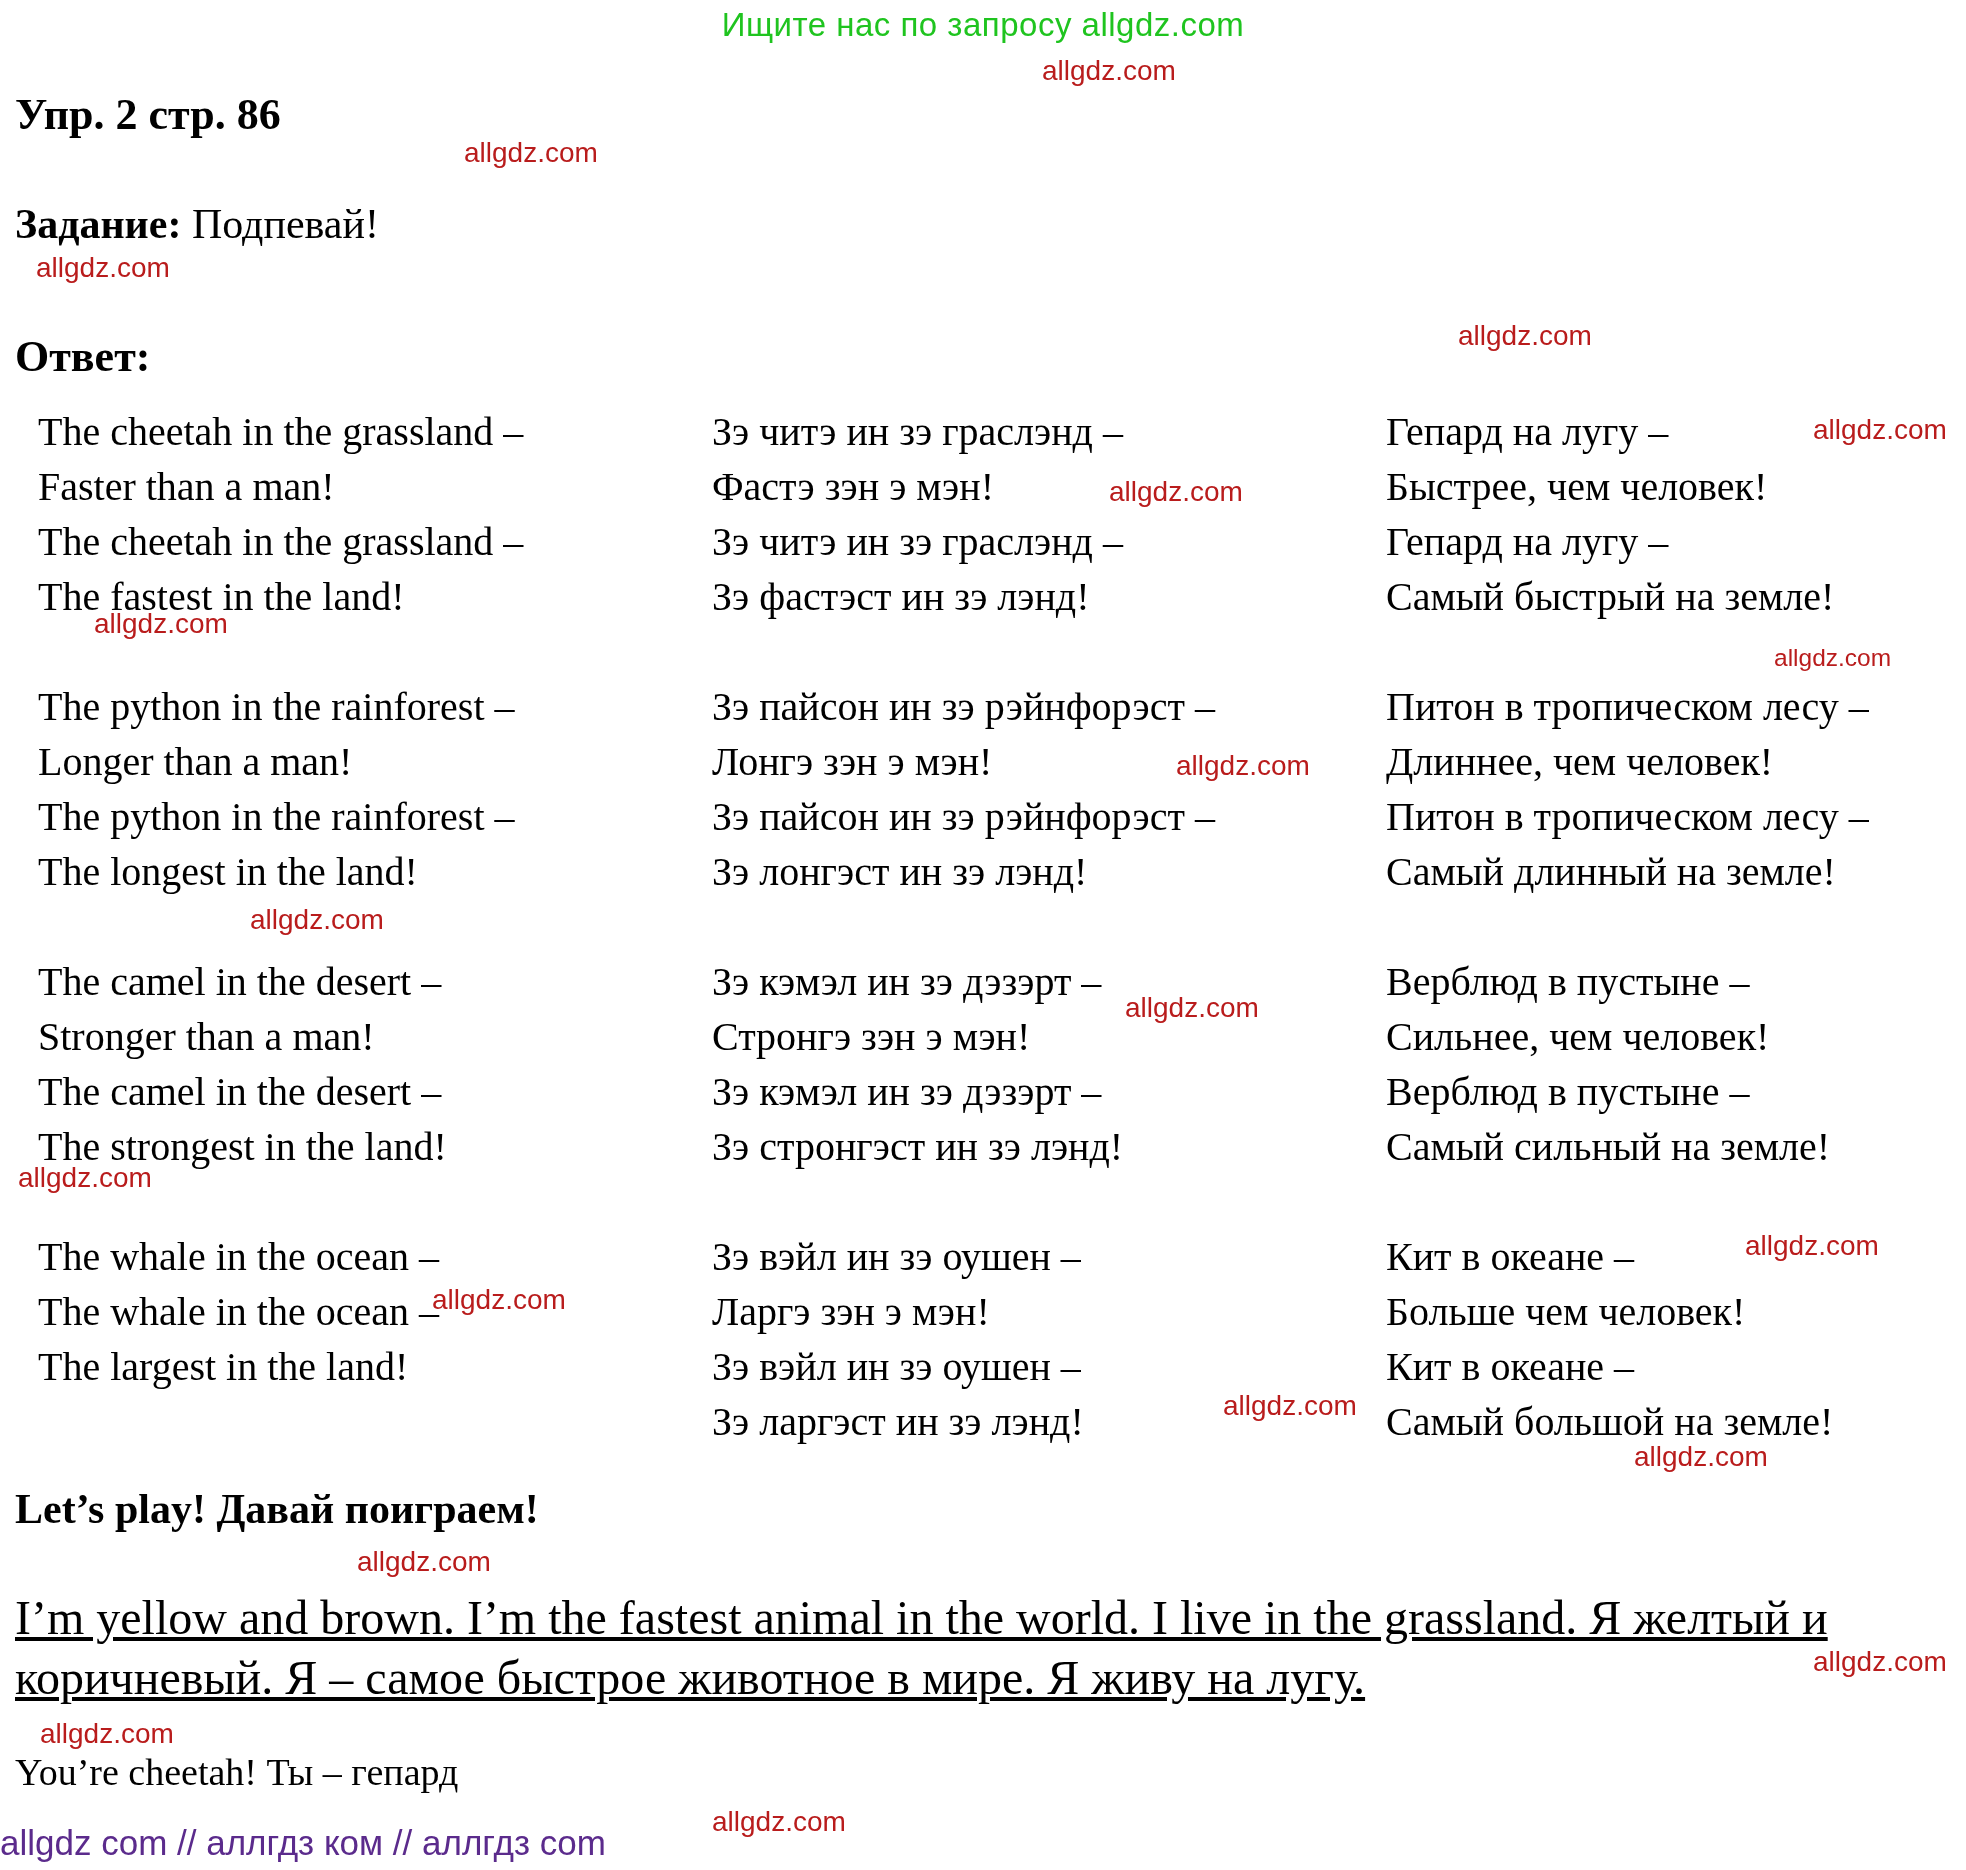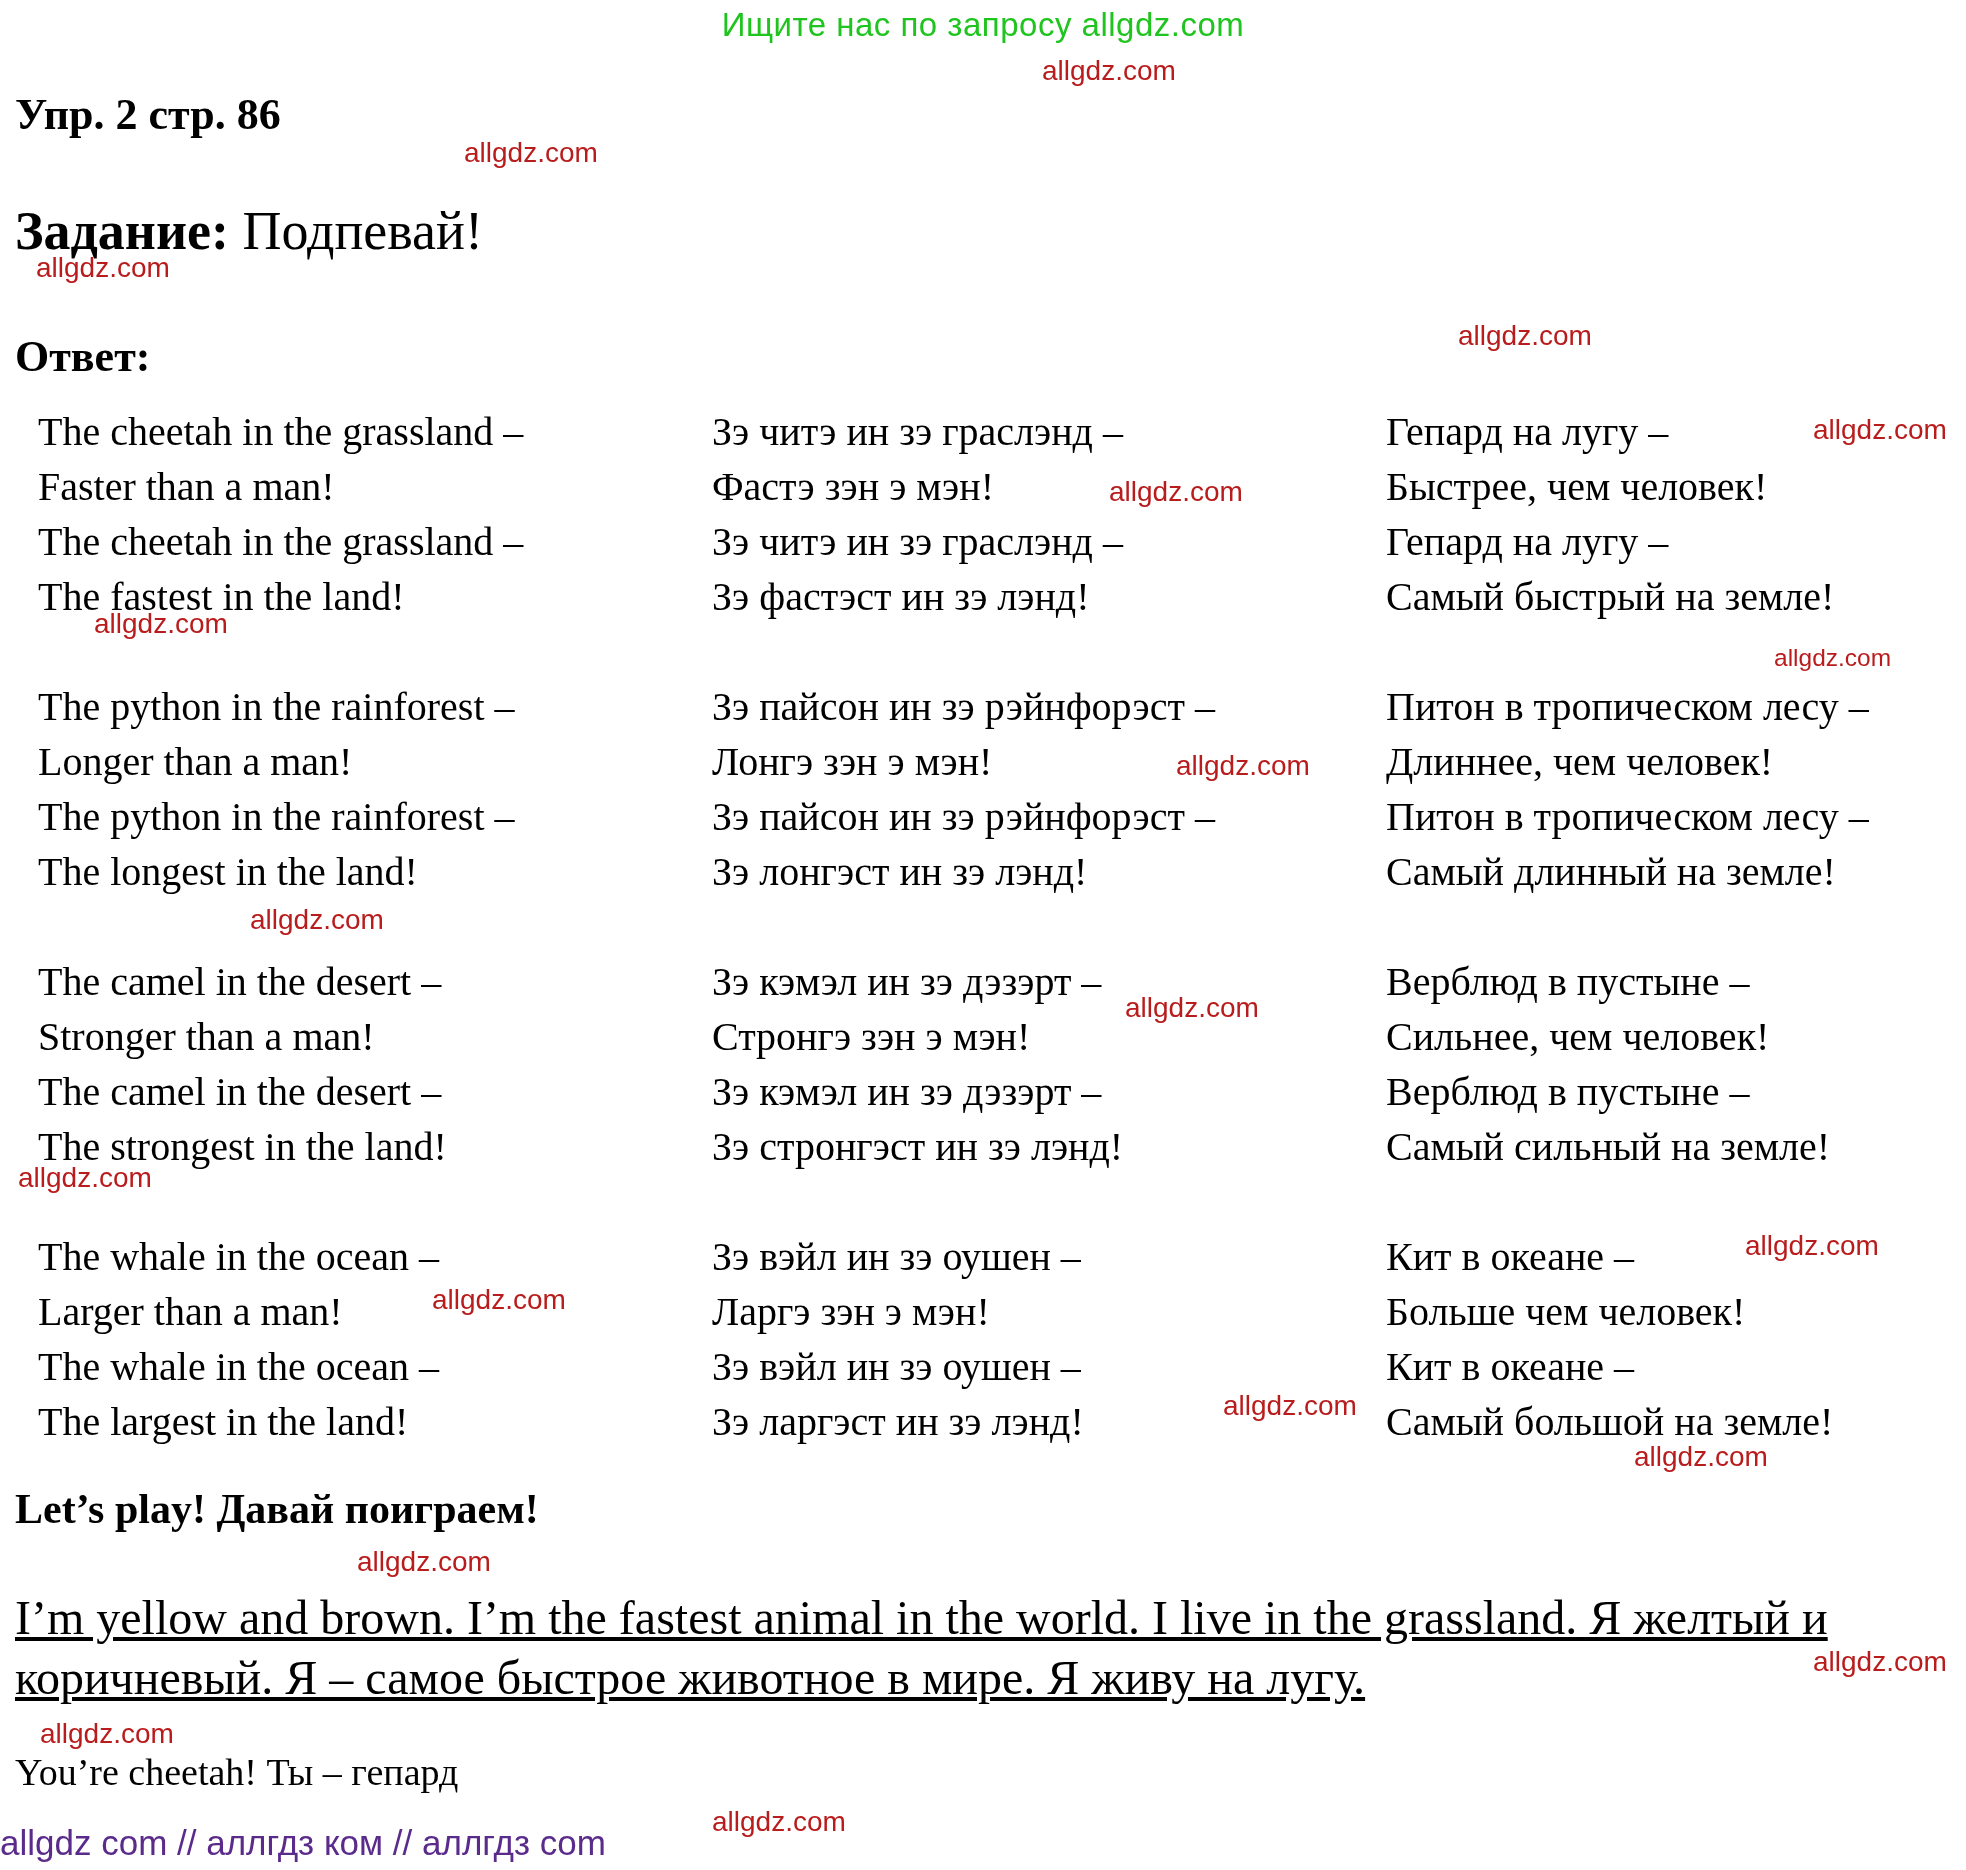--- a/index.html
+++ b/index.html
@@ -26,21 +26,21 @@
     white-space:nowrap;
     text-align:center;
   }
   .h-exercise {
     position:absolute; left:15px; top:89px;
     font-size:44px; font-weight:bold;
     white-space:nowrap;
   }
   .task-line {
     position:absolute; left:15px; top:200px;
-    font-size:54px; white-space:nowrap;
+    font-size:42px; white-space:nowrap;
   }
   .task-line .task-label { font-weight:bold; }
   .answer-label {
     position:absolute; left:15px; top:305px;
     font-size:44px; font-weight:bold;
     white-space:nowrap;
     margin-top:26px;
   }
   .lyrics {
     position:absolute; left:38px; top:404px; width:1891px;
@@ -148,21 +148,20 @@
       <div>
         <div class="lyric-line">Верблюд в пустыне –</div>
         <div class="lyric-line">Сильнее, чем человек!</div>
         <div class="lyric-line">Верблюд в пустыне –</div>
         <div class="lyric-line">Самый сильный на земле!</div>
       </div>
     </div>
     <div class="stanza">
       <div>
         <div class="lyric-line">The whale in the ocean –</div>
-        <div class="lyric-line">Larger than a man!</div>
         <div class="lyric-line">The whale in the ocean –</div>
         <div class="lyric-line">The largest in the land!</div>
       </div>
       <div>
         <div class="lyric-line">Зэ вэйл ин зэ оушен –</div>
         <div class="lyric-line">Ларгэ зэн э мэн!</div>
         <div class="lyric-line">Зэ вэйл ин зэ оушен –</div>
         <div class="lyric-line">Зэ ларгэст ин зэ лэнд!</div>
       </div>
       <div>

